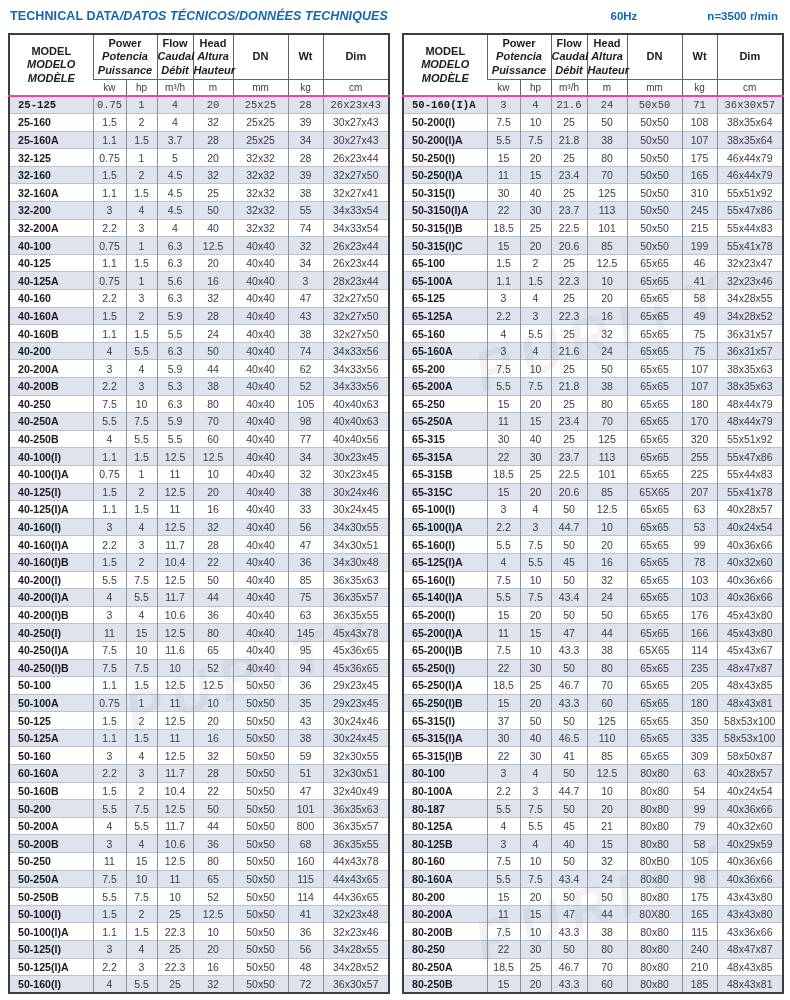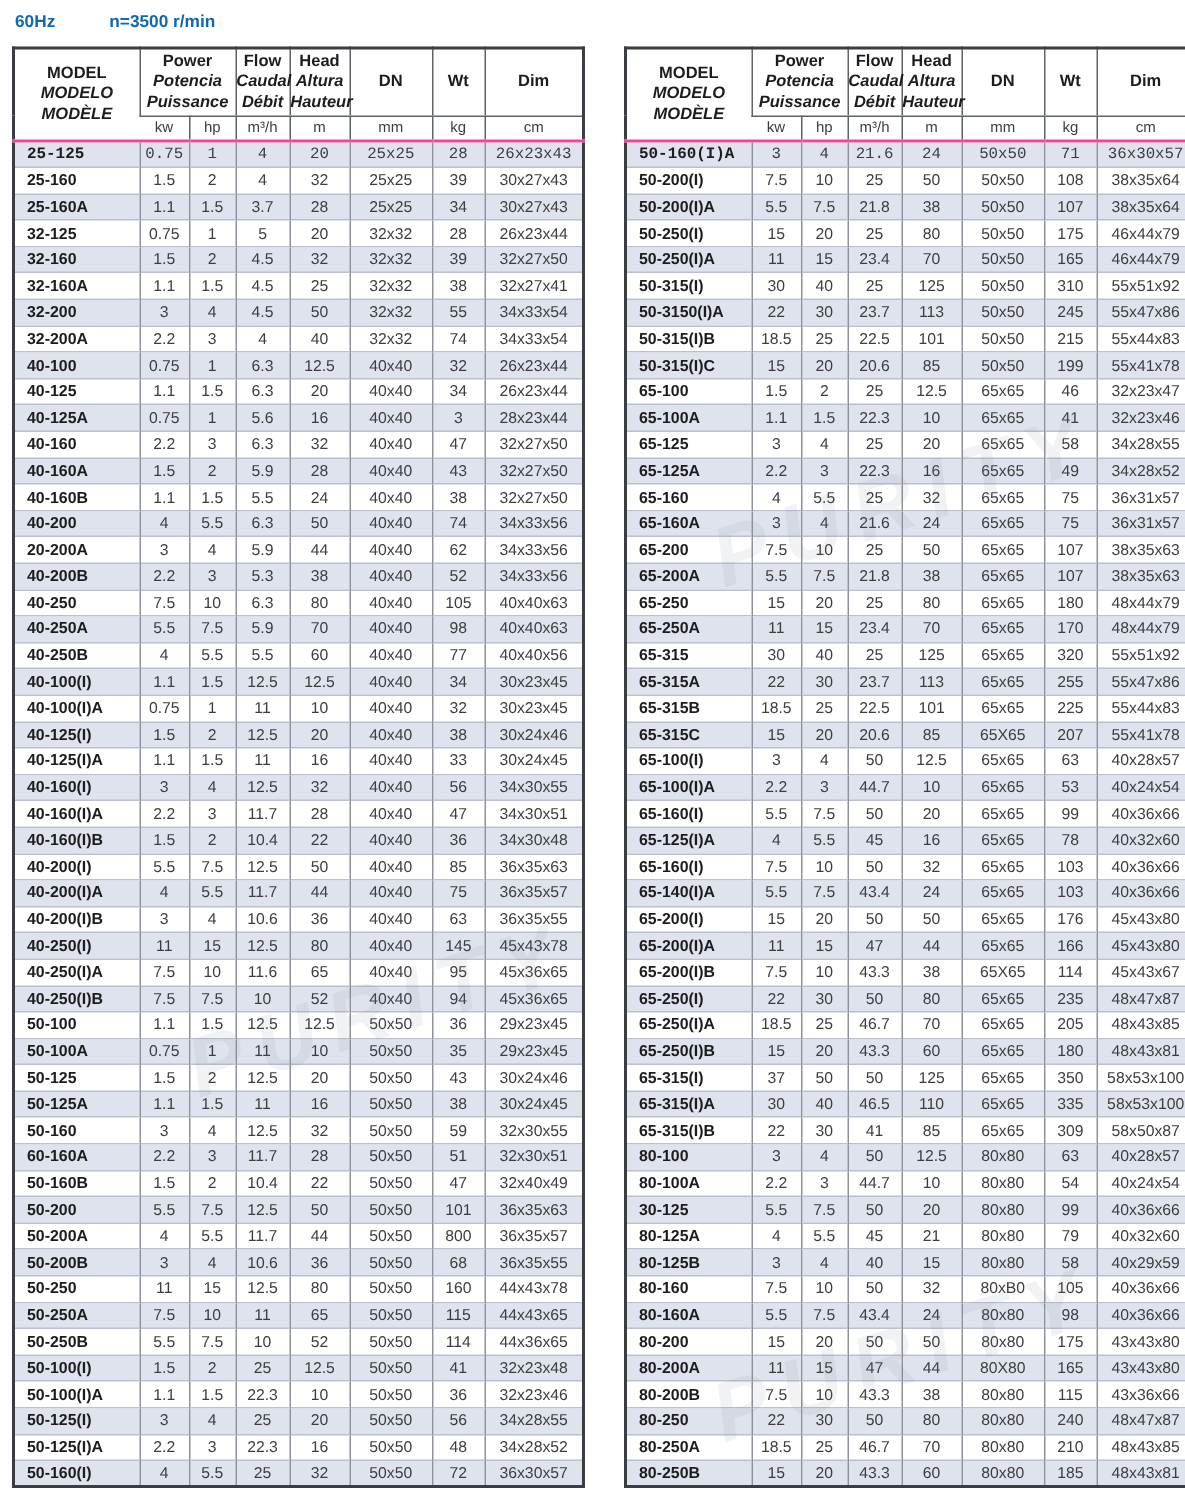--- a/index.html
+++ b/index.html
@@ -5,22 +5,22 @@
   :root { --accent:#1068b4; --stripe:#dfe3ee; }
   * { box-sizing:border-box; }
   html,body { margin:0; padding:0; }
   body {
     width:790px; height:1000px; background:#ffffff; overflow:hidden; position:relative;
     font-family:"Liberation Sans", sans-serif; color:#3d3d3d;
   }
   .topbar { display:flex; justify-content:space-between; align-items:baseline; padding:9px 10px 0 10px; }
   .title { color:var(--accent); font-weight:bold; font-size:12.5px; letter-spacing:0.1px; white-space:nowrap; }
   .title .it { font-style:italic; }
-  .top-right { display:flex; gap:36px; color:var(--accent); font-weight:bold; font-size:11.5px; padding-right:2px; white-space:nowrap; }
-  .tables { display:flex; justify-content:flex-start; gap:26px; padding:0 0 0 8px; margin-top:10px; position:relative; }
+  .top-right { display:flex; gap:70px; color:var(--accent); font-weight:bold; font-size:11.5px; padding-right:2px; white-space:nowrap; }
+  .tables { display:flex; justify-content:flex-start; gap:12px; padding:0 0 0 8px; margin-top:10px; position:relative; }
   table { border-collapse:collapse; table-layout:fixed; width:380px; border:2px solid #3a3d42; background:#fff; }
   col.c-model { width:84px; } col.c-kw { width:33px; } col.c-hp { width:31px; }
   col.c-flow { width:36px; } col.c-head { width:40px; } col.c-dn { width:55px; }
   col.c-wt { width:35px; } col.c-dim { width:66px; }
   th { font-weight:bold; color:#1c1c1c; border-left:1px solid #5e6269; border-bottom:1px solid #5e6269; padding:0; vertical-align:middle; text-align:center; background:#fff; }
   thead tr.main th { height:45px; font-size:11px; line-height:13.5px; }
   thead tr.units th { height:17px; font-size:10px; font-weight:normal; color:#3d3d3d;margin-top:15px; }
   th .it { font-style:italic; display:block; }
   th .up { display:block; }
   tbody td { height:17.6px; padding:0; font-size:10.5px; text-align:center; color:#3d3d3d;
@@ -30,20 +30,21 @@
   tbody tr:first-child td { border-top:2px solid #ec4899;font-family:Liberation Mono, monospace; }
   td:first-child, th:first-child { border-left:none; }
   .wm { position:absolute; z-index:5; pointer-events:none; color:#7d8798; opacity:0.10;
     font-weight:bold; font-size:56px; letter-spacing:10px; transform:rotate(-18deg); font-style:italic; }
   .wm1 { left:120px; top:640px; } .wm2 { left:470px; top:300px; } .wm3 { left:470px; top:870px; }
 </style>
 </head>
 <body>
 
 <div class="topbar">
+  <div class="title"><span class="up-inline">TECHNICAL DATA</span><span class="it">/DATOS TÉCNICOS/DONNÉES TECHNIQUES</span></div>
   <div class="top-right">
     <span>60Hz</span>
     <span>n=3500 r/min</span>
   </div>
 </div>
 
 <div class="tables">
 
   <table>
     <colgroup>
@@ -1048,21 +1049,21 @@
           <td class="model">80-100A</td>
           <td class="num">2.2</td>
           <td class="num">3</td>
           <td class="num">44.7</td>
           <td class="num">10</td>
           <td class="num">80x80</td>
           <td class="num">54</td>
           <td class="num">40x24x54</td>
         </tr>
         <tr>
-          <td class="model">30-125</td>
+          <td class="model">80-187</td>
           <td class="num">5.5</td>
           <td class="num">7.5</td>
           <td class="num">50</td>
           <td class="num">20</td>
           <td class="num">80x80</td>
           <td class="num">99</td>
           <td class="num">40x36x66</td>
         </tr>
         <tr>
           <td class="model">80-125A</td>

